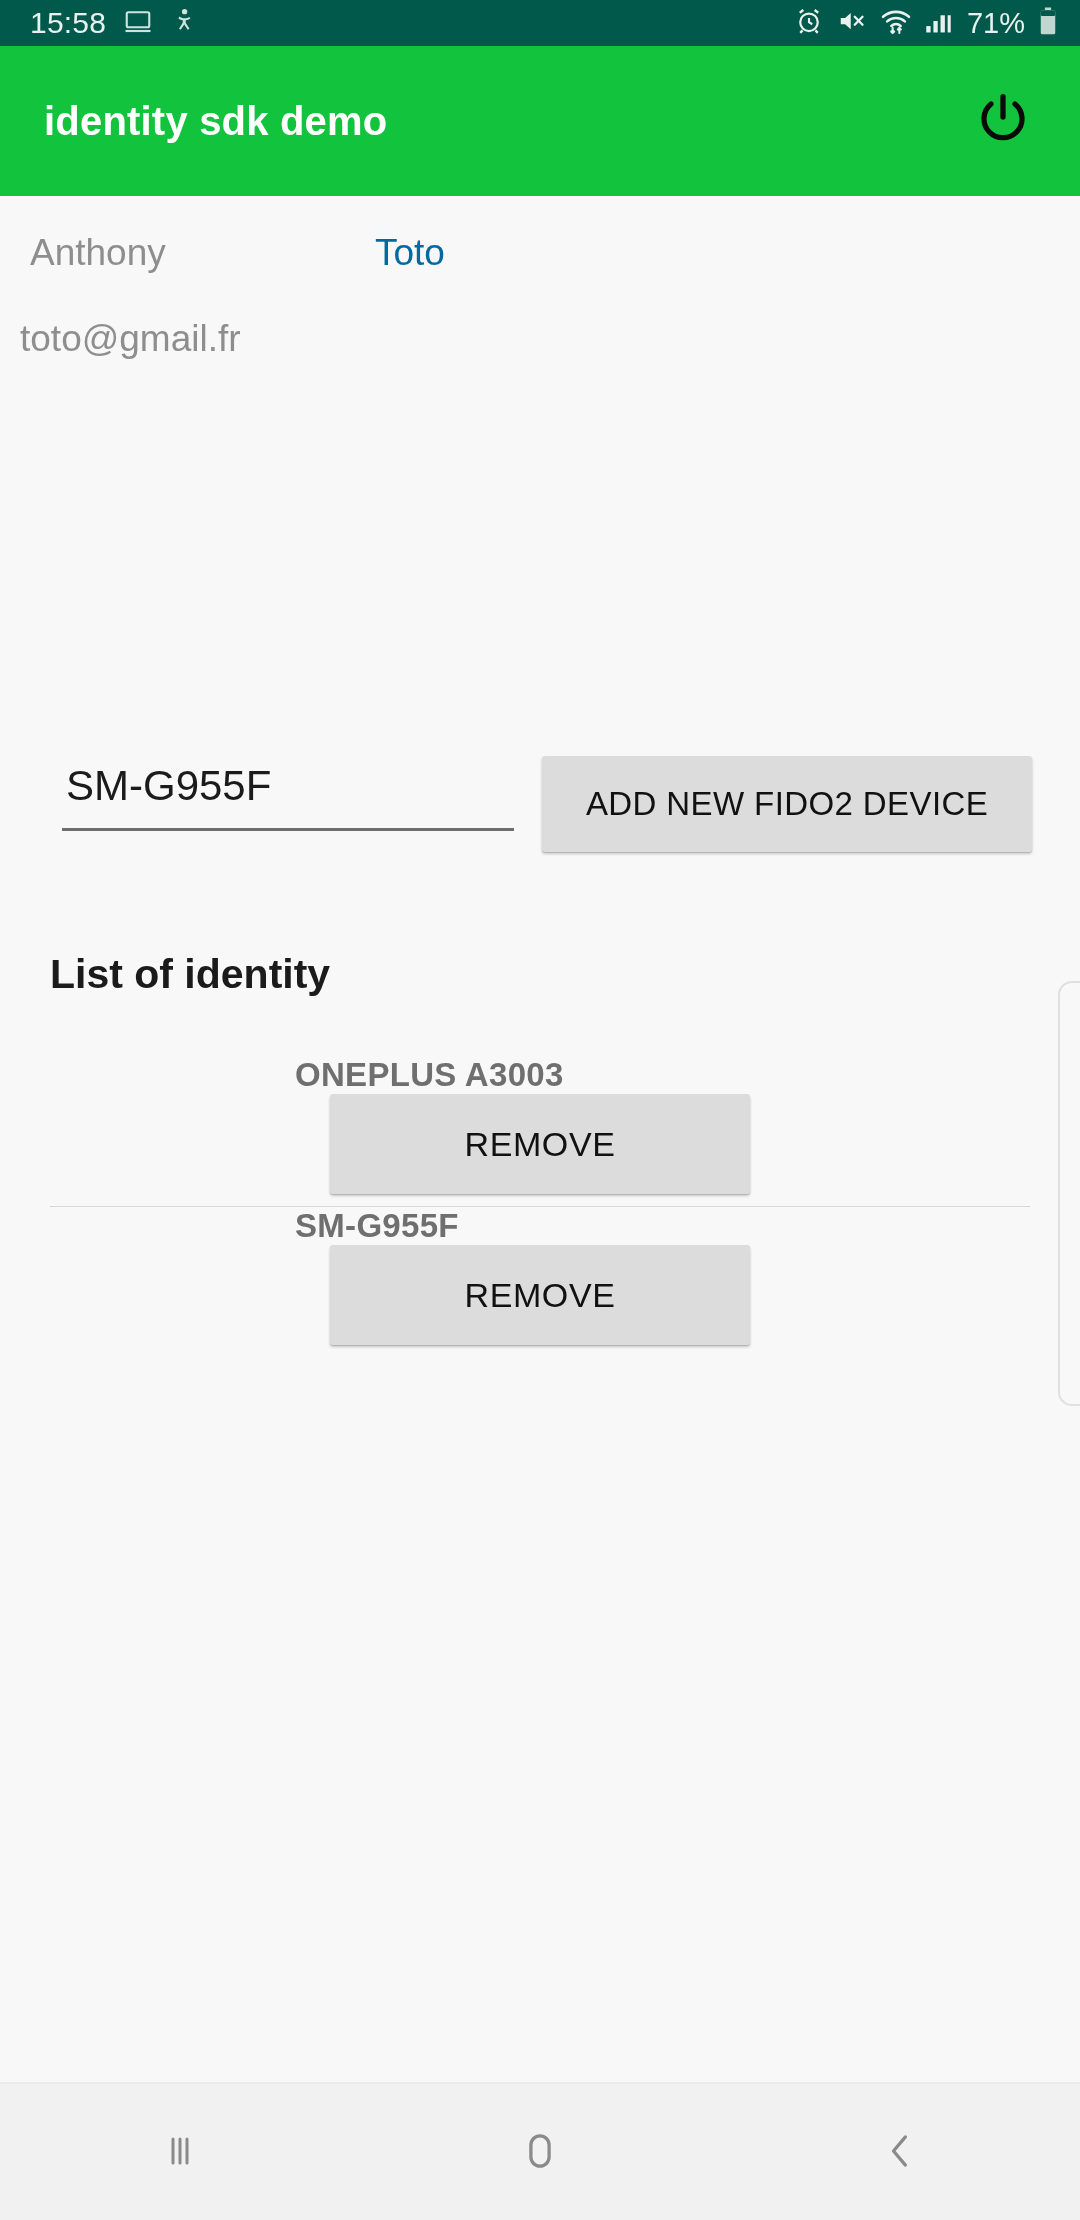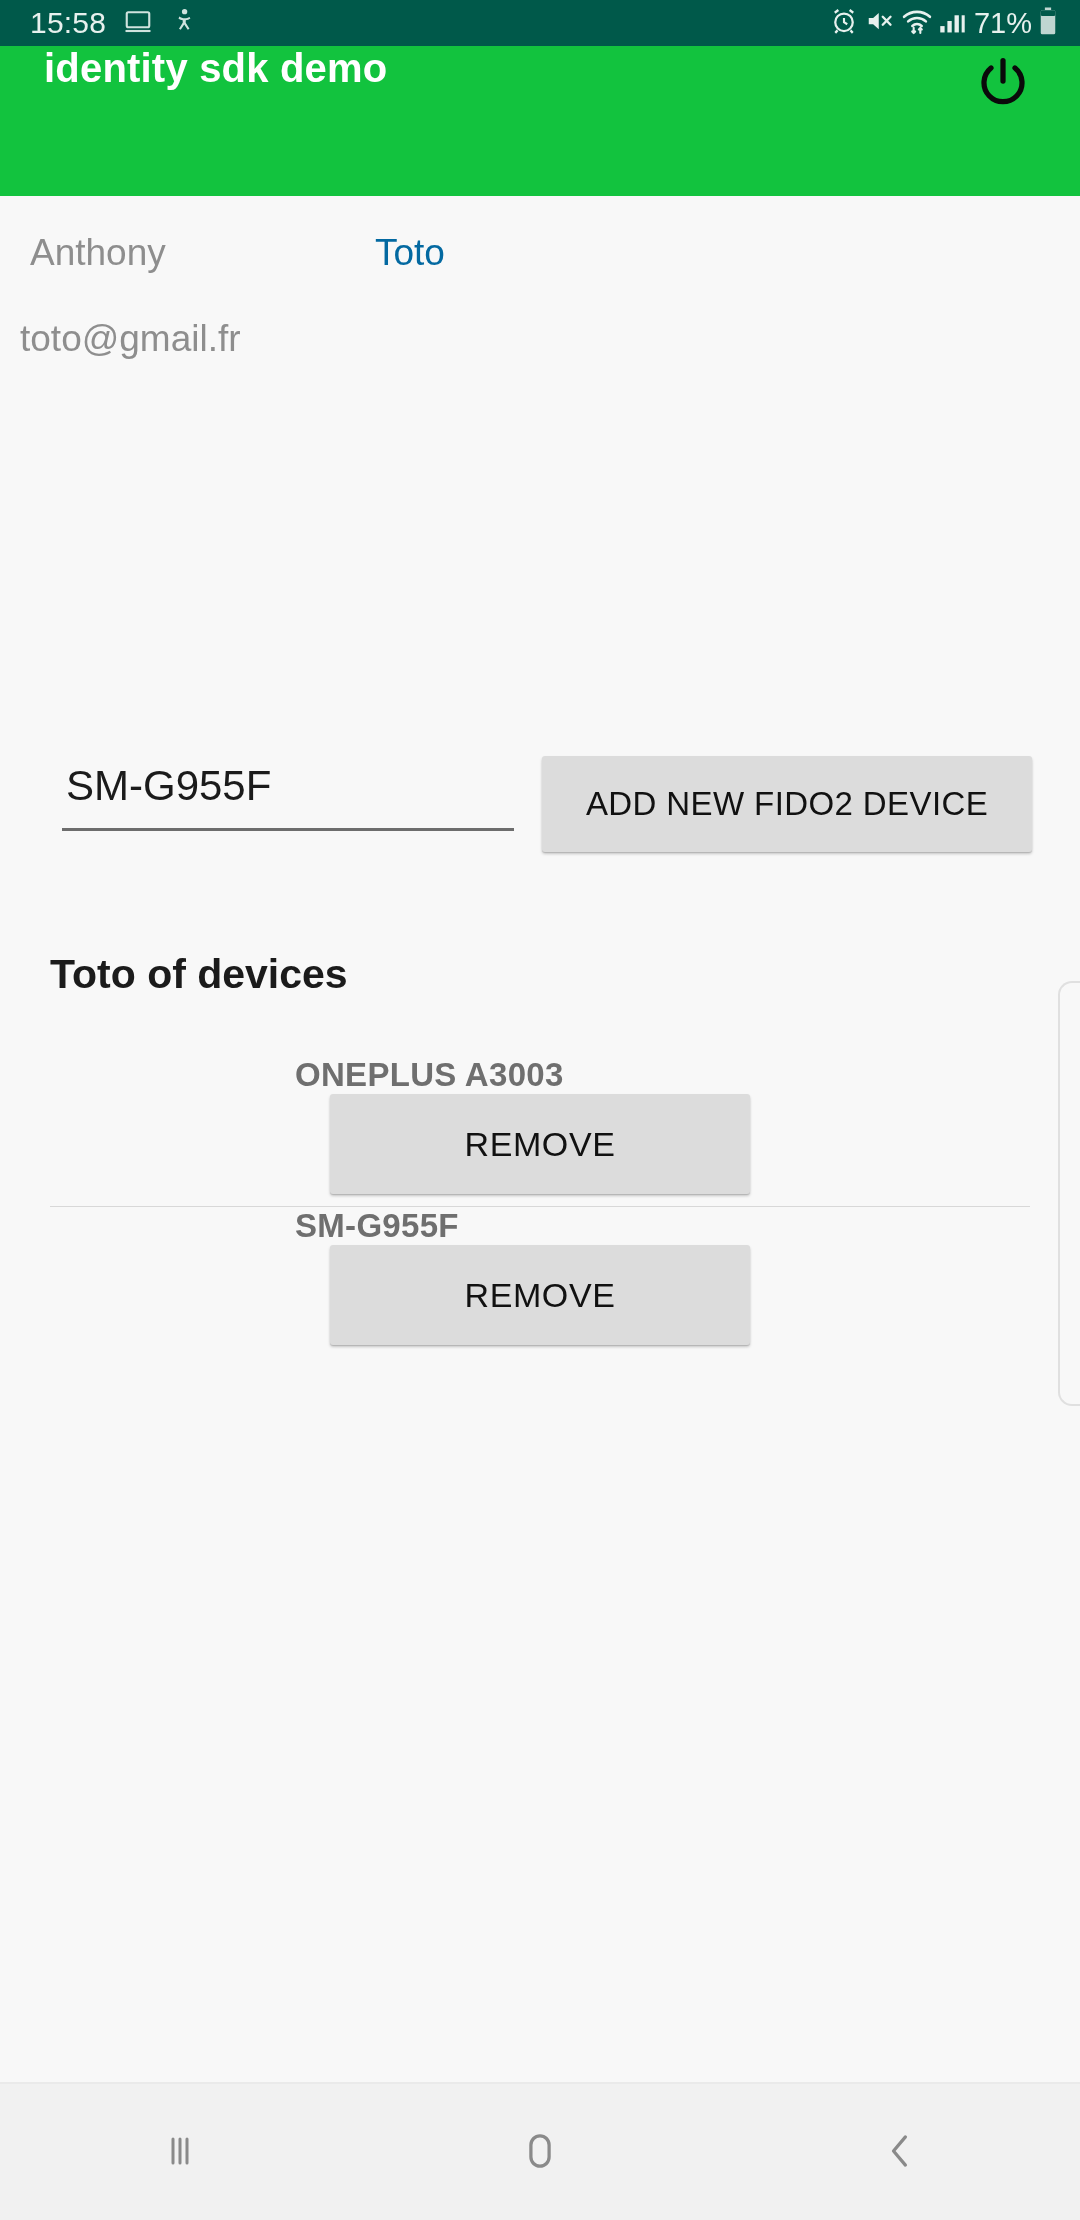--- a/index.html
+++ b/index.html
@@ -38,36 +38,37 @@
   .status-clock {
     color: #e7f1ee;
     font-size: 30px;
     letter-spacing: 0.2px;
     line-height: 1;
   }
   .status-spacer { flex: 1 1 auto; }
   .status-right {
     display: flex;
     align-items: center;
-    gap: 6px;
+    gap: 13px;
     justify-content: center;
   }
   .status-battery-text {
     color: #e7f1ee;
     font-size: 29px;
     line-height: 1;
     margin-left: 1px;
   }
   .sicon { display: block; }
 
   
   .app-bar {
     height: 150px;
     background: #12c33e;
     display: flex;
+    align-items: center;
     padding: 0 38px 0 44px;
     flex: 0 0 auto;
   }
   .app-title {
     color: #ffffff;
     font-size: 40px;
     font-weight: bold;
     letter-spacing: 0.2px;
   }
   .app-bar-spacer { flex: 1 1 auto; }
@@ -341,21 +342,21 @@
     </div>
 
     <div class="add-row">
       <div class="device-input-wrap">
         <input class="device-input" type="text" value="SM-G955F" style="">
       </div>
       <div class="spacer-mid"></div>
       <button class="add-btn">ADD NEW FIDO2 DEVICE</button>
     </div>
 
-    <div class="list-heading">Toto of devices</div>
+    <div class="list-heading">List of identity</div>
 
     <div class="device-list">
       <div class="device-row">
         <span class="device-name">ONEPLUS A3003</span>
         <button class="remove-btn">REMOVE</button>
       </div>
 
       <div class="device-divider"></div>
 
       <div class="device-row">

